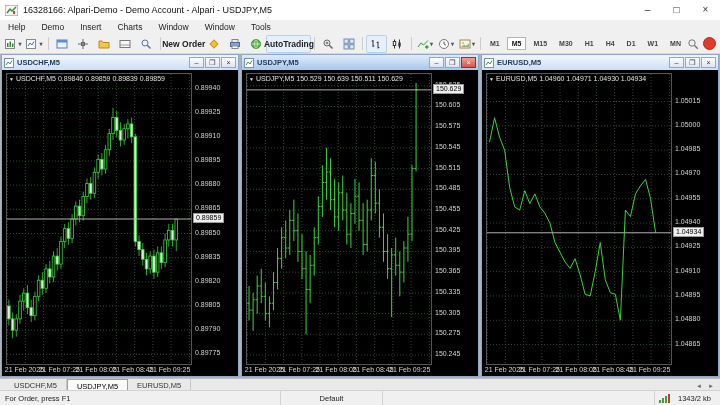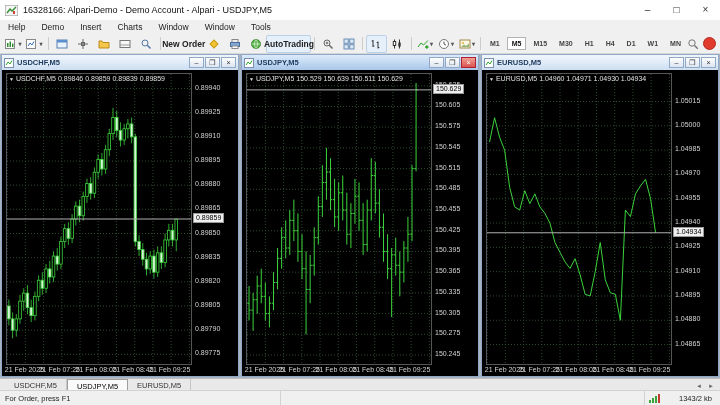--- a/index.html
+++ b/index.html
@@ -59,21 +59,21 @@
   .tab.active{background:#fafafa;border:1px solid #9e9e9e;border-bottom:none;color:#000;}
   .tab-scroll{margin-left:auto;display:flex;align-items:center;gap:2px;padding-right:4px;}
   .tab-arrow{font-size:7px;color:#666;width:10px;text-align:center;}
   
   .statusbar{position:absolute;bottom:0;left:0;right:0;height:14px;background:#f0f0f0;
              border-top:1px solid #d2d2d2;display:flex;align-items:center;font-size:7.5px;color:#222;}
   .sb-seg{height:100%;display:flex;align-items:center;box-sizing:border-box;}
   .sb-help{width:280px;padding-left:5px;}
   .sb-profile{width:102px;border-left:1px solid #d2d2d2;justify-content:center;}
   .sb-spare{flex:1;border-left:1px solid #d2d2d2;}
-  .sb-conn{width:76px;border-left:1px solid #d2d2d2;gap:19px;padding-left:4px;}
+  .sb-conn{width:66px;border-left:1px solid #d2d2d2;gap:8px;padding-left:4px;}
   .conn-icon{display:flex;align-items:flex-end;gap:1px;height:9px;}
   .conn-icon i{display:block;width:2px;}
 </style>
 </head>
 <body>
 
 <div id="app">
 
   <div class="titlebar">
     <svg class="app-icon" viewBox="0 0 13 11">
@@ -682,20 +682,21 @@
       <span class="tab active">USDJPY,M5</span>
       <span class="tab">EURUSD,M5</span>
       <span class="tab-scroll">
         <span class="tab-arrow">◂</span>
         <span class="tab-arrow">▸</span>
       </span>
     </div>
 
   <div class="statusbar">
     <div class="sb-seg sb-help">For Order, press F1</div>
+    <div class="sb-seg sb-profile">Default</div>
     <div class="sb-seg sb-spare"></div>
     <div class="sb-seg sb-conn">
       <span class="conn-icon">
         <i style="height:3px;background:#3aa33a"></i>
           <i style="height:5px;background:#3aa33a"></i>
         <i style="height:7px;background:#3aa33a"></i>
           <i style="height:9px;background:#c43b2e"></i>
       </span>
       <span>1343/2 kb</span>
     </div>

